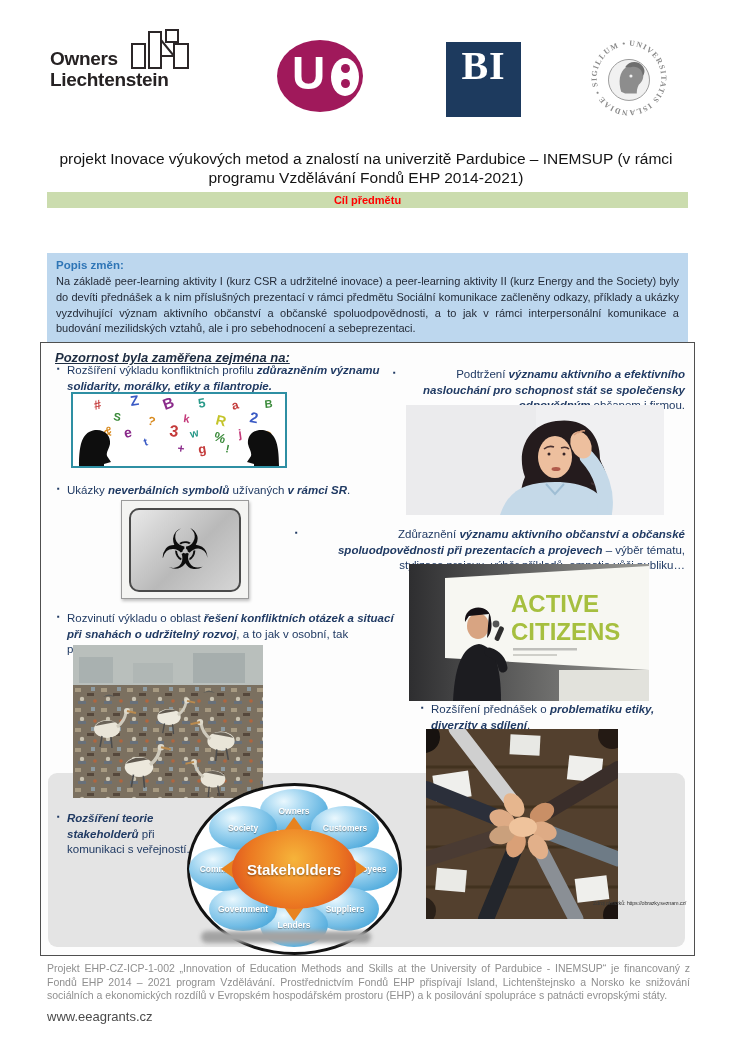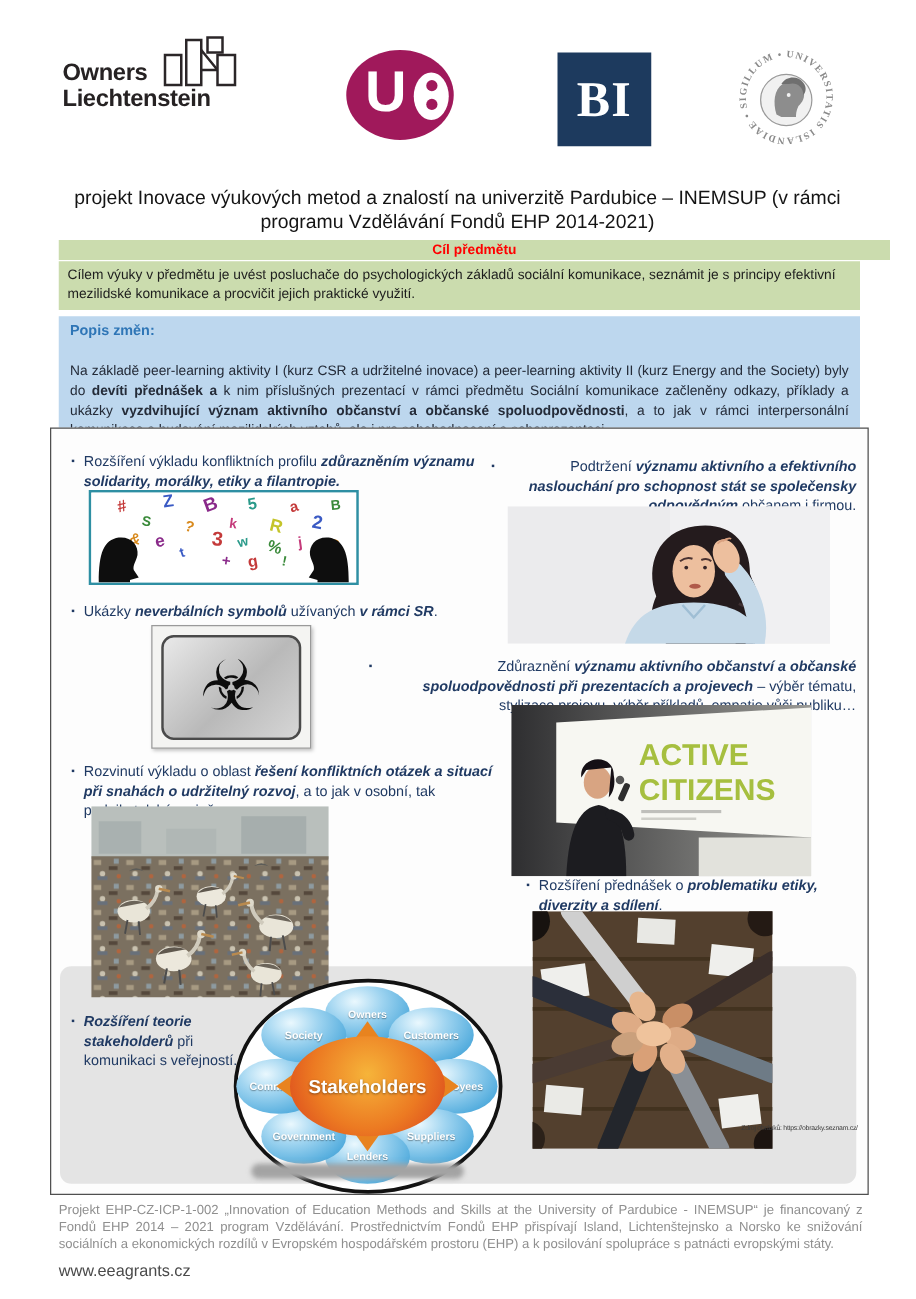--- a/index.html
+++ b/index.html
@@ -6,34 +6,34 @@
   .page{position:relative;width:733px;height:1039px;background:#fff;font-family:"Liberation Sans",sans-serif;overflow:hidden}
   .abs{position:absolute}
 
   
   .eea-line{font-weight:bold;font-size:19px;color:#262223;line-height:21px;letter-spacing:-0.3px}
   .eea-light{font-weight:normal;color:#3a3637}
   .upce{width:86px;height:72px;background:#a0195b;border-radius:50%}
   .upce .uletter{position:absolute;left:15px;top:6px;color:#fff;font-weight:bold;font-size:46px}
   .upce .colonbox{position:absolute;left:54px;top:18px;width:28px;height:38px;background:#fff;border-radius:50%}
   .upce .dot{position:absolute;left:10px;width:9px;height:9px;border-radius:50%;background:#a0195b}
-  .bi{width:75px;height:75px;background:#1d3a5e;display:flex;align-items:center;justify-content:center}
+  .bi{width:75px;height:75px;background:#1d3a5e;display:flex;justify-content:center}
   .bi span{color:#fff;font-family:"Liberation Serif",serif;font-weight:bold;font-size:40px;letter-spacing:1px}
 
   
   .title{left:0;top:130px;width:733px;text-align:center;font-size:15px;font-weight:bold;color:#ff0000}
   .subtitle{left:26px;top:149px;width:680px;text-align:center;font-size:15.5px;color:#141414;line-height:1.25}
 
   
   .sec{left:47px;width:641px}
-  .goal-head{top:192px;background:#cbdcae;color:#ff0000;font-weight:bold;font-size:11px;text-align:center;padding:2px 12px}
+  .goal-head{top:192px;background:#cbdcae;color:#ff0000;font-weight:bold;font-size:11px;text-align:center;padding:2px 0}
   .goal-body{top:209px;background:#cbdcae;font-size:11px;color:#1d1d1d;line-height:1.4;padding:4px 7px;box-sizing:border-box}
   .changes{top:253px;background:#bdd7ee;padding:4px 9px 9px;box-sizing:border-box;font-size:11px;line-height:1.42;color:#242b38;text-align:justify}
-  .changes-head{color:#2e75b6;font-weight:bold;font-size:11.5px;margin-bottom:17px;text-align:left}
-  .bold{font-weight:bold}
+  .changes-head{color:#2e75b6;font-weight:bold;font-size:11.5px;margin-bottom:1px;text-align:left}
+  .bold{font-weight:normal}
 
   
   .focus-box{left:40px;top:342px;width:653px;height:612px;border:1px solid #4f4f4f;background:#fdfdfd}
   .grayzone{left:7px;top:430px;width:637px;height:174px;background:#e4e4e4;border-radius:9px}
   .focus-head{left:14px;top:7px;font-size:13px;font-weight:bold;font-style:italic;text-decoration:underline;color:#1c2b40}
   .bullet{font-size:11.5px;line-height:1.35;color:#203a63;padding-left:12px;box-sizing:border-box}
   .bullet .bm{position:absolute;left:2px;top:1px;font-size:8px}
   .em{font-weight:bold;font-style:italic}
   .r{text-align:right}
   .imgframe{overflow:hidden}
@@ -99,29 +99,29 @@
     <g>
       <path d="M34,56 C31,46 32,36 39,31 C46,26 54,29 56,36 C58,42 55,46 52,49 C50,53 50,56 50,58 L38,58 Z" fill="#8d8d8d"></path>
       <path d="M38,31 C42,24 52,24 56,30 C59,34 58,38 56,40 C56,33 50,29 44,31 Z" fill="#6f6f6f"></path>
       <circle cx="44" cy="40" r="1.6" fill="#f1f1f1"></circle>
     </g>
   </svg>
 
   <div class="abs subtitle">projekt Inovace výukových metod a znalostí na univerzitě Pardubice – INEMSUP (v rámci programu Vzdělávání Fondů EHP 2014-2021)</div>
 
   <div class="abs sec goal-head">Cíl předmětu</div>
-  <div class="abs sec goal-body">Cílem výuky v předmětu je uvést posluchače do psychologických základů sociální komunikace, seznámit je s principy efektivní mezilidské komunikace a procvičit jejich praktické využití.</div>
 
   <div class="abs sec changes">
     <div class="changes-head">Popis změn:</div>
     <div><span>Na základě peer-learning aktivity I (kurz CSR a udržitelné inovace) a peer-learning aktivity II (kurz Energy and the Society) byly do </span><span class="bold">devíti přednášek a</span><span> k nim příslušných prezentací v rámci předmětu Sociální komunikace začleněny odkazy, příklady a ukázky </span><span class="bold">vyzdvihující význam aktivního občanství a občanské spoluodpovědnosti</span><span>, a to jak v rámci interpersonální komunikace a budování mezilidských vztahů, ale i pro sebehodnocení a sebeprezentaci.</span></div>
   </div>
 
   <div class="abs focus-box">
     <div class="abs grayzone"></div>
+    <div class="abs focus-head">Pozornost byla zaměřena zejména na:</div>
 
     <div class="abs bullet" style="left:14px;top:20px;width:350px">
       <span class="bm">▪</span><span>Rozšíření výkladu konfliktních profilu </span><span class="em">zdůrazněním významu solidarity, morálky, etiky a filantropie.</span>
     </div>
     <svg class="abs imgframe" style="left:30px;top:49px;border:2px solid #2e8fa3" width="212" height="72" viewBox="0 0 212 72">
       <rect width="212" height="72" fill="#ffffff"></rect>
       <g font-weight="bold" font-family="Liberation Sans,sans-serif">
         <text x="22" y="16" font-size="13" fill="#c43a3a" transform="rotate(-14 22 16)">#</text>
         <text x="40" y="26" font-size="11" fill="#3a8a3a" transform="rotate(10 40 26)">S</text>
         <text x="58" y="12" font-size="14" fill="#3a5ac4" transform="rotate(-8 58 12)">Z</text>

